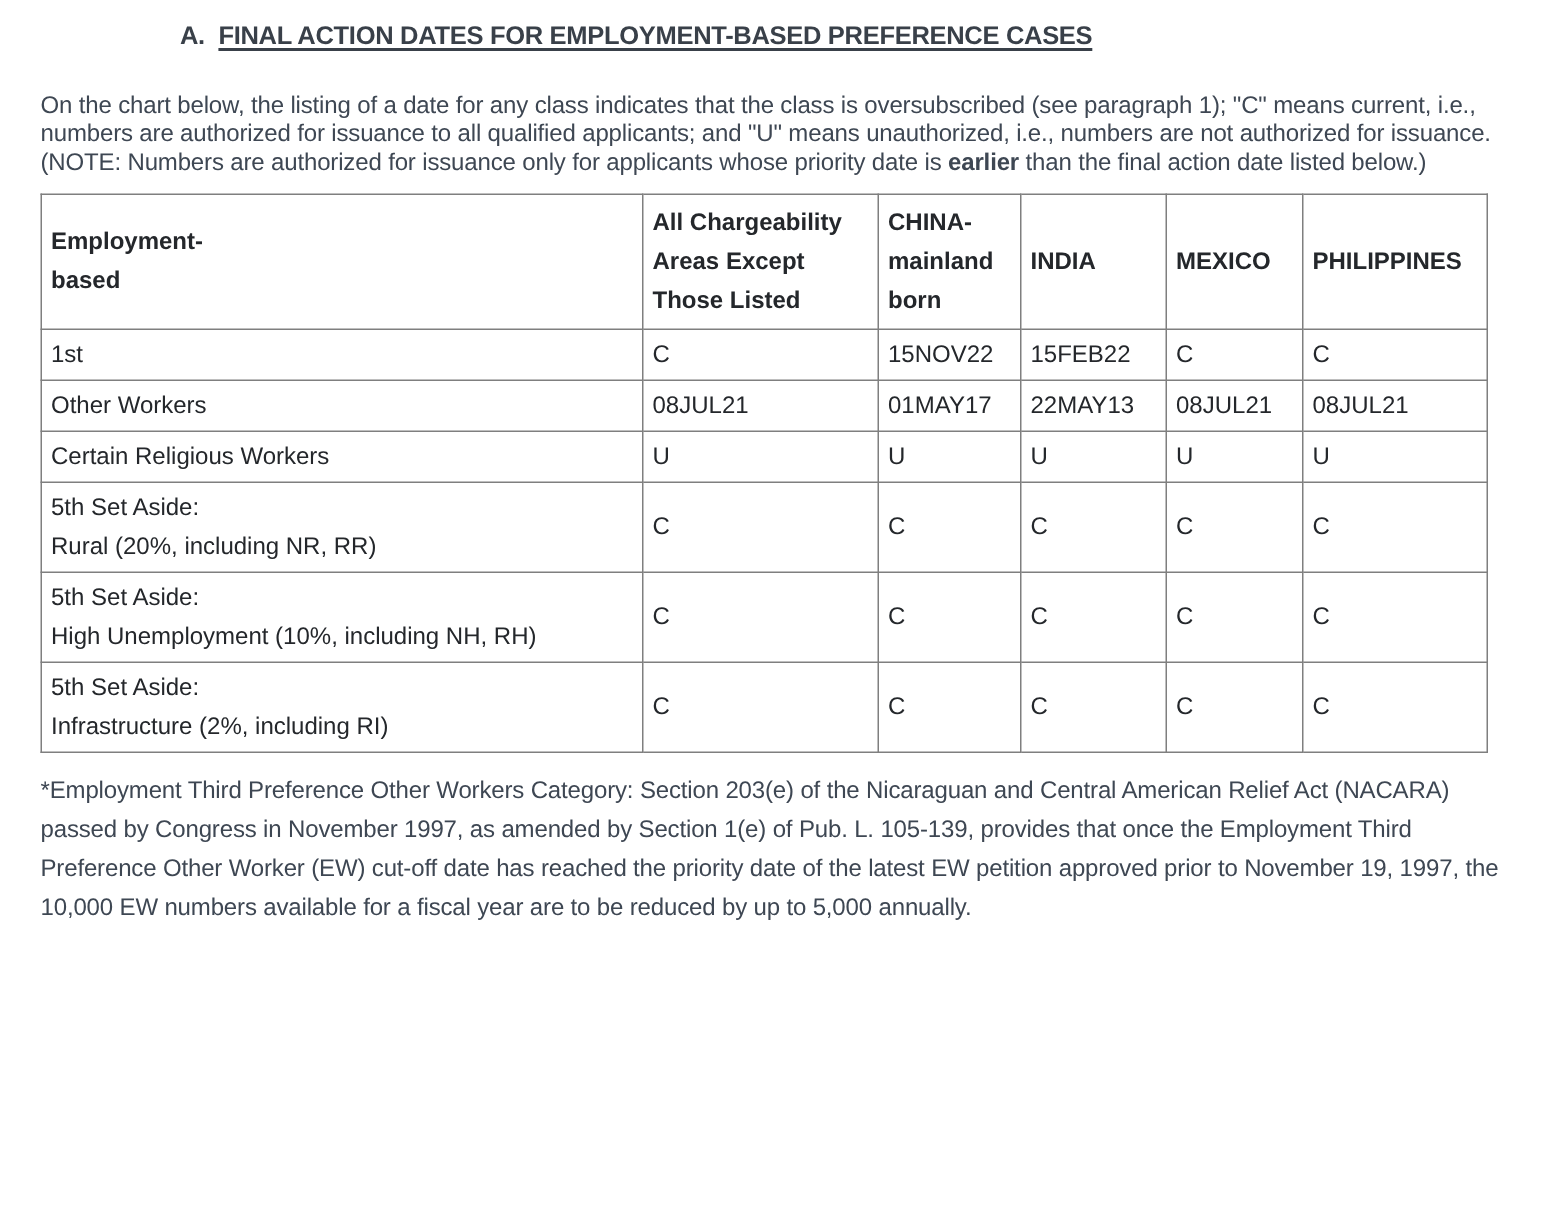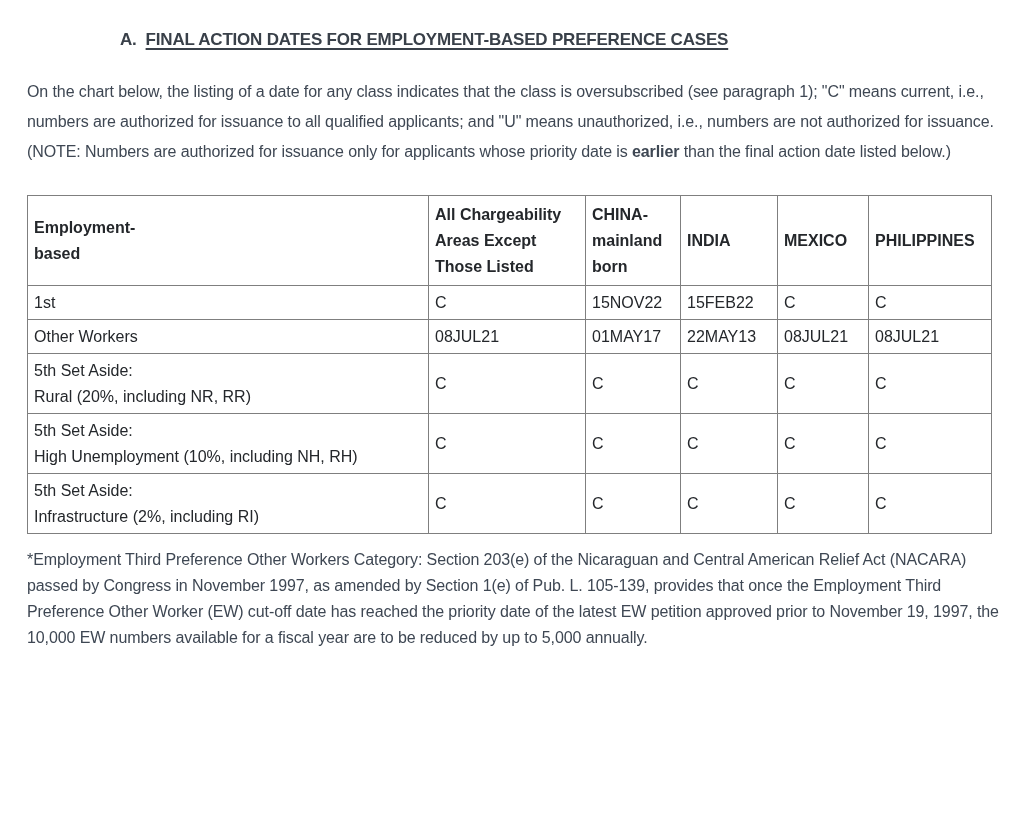--- a/index.html
+++ b/index.html
@@ -5,47 +5,47 @@
   html, body { margin: 0; padding: 0; }
   body {
     width: 1029px;
     height: 817px;
     overflow: hidden;
     background: #ffffff;
     font-family: "Liberation Sans", sans-serif;
     color: #3e4753;
   }
   .content {
-    padding: 16px 28px 0 27px;
+    padding: 0 28px 0 27px;
   }
   .heading {
     margin: 0;
     padding-top: 13px;
     padding-left: 93px;
     font-size: 17px;
     font-weight: bold;
     line-height: 22px;
     color: #394049;
     letter-spacing: -0.2px;
   }
   .heading .prefix { margin-right: 9px; }
   .heading .underlined {
     text-decoration: underline;
     text-decoration-thickness: 1.5px;
     text-underline-offset: 3px;
   }
   .intro {
     margin: 26px 0 0 0;
     font-size: 16px;
-    line-height: 30px;
+    line-height: 19px;
     letter-spacing: -0.1px;
   }
   .intro b { font-weight: bold; }
   table.fa-table {
-    margin-top: 28px;
+    margin-top: 11px;
     border-collapse: collapse;
     table-layout: fixed;
     width: 964px;
     color: #24272b;
   }
   table.fa-table th, table.fa-table td {
     border: 1px solid #7f7f7f;
     font-size: 16px;
     line-height: 26px;
     padding: 3px 6px;
@@ -109,20 +109,28 @@
           <td>C</td>
         </tr>
         <tr>
           <td>Other Workers</td>
           <td>08JUL21</td>
           <td>01MAY17</td>
           <td>22MAY13</td>
           <td>08JUL21</td>
           <td>08JUL21</td>
         </tr>
+        <tr>
+          <td>Certain Religious Workers</td>
+          <td>U</td>
+          <td>U</td>
+          <td>U</td>
+          <td>U</td>
+          <td>U</td>
+        </tr>
         <tr class="tall">
           <td>5th Set Aside:
 Rural (20%, including NR, RR)</td>
           <td>C</td>
           <td>C</td>
           <td>C</td>
           <td>C</td>
           <td>C</td>
         </tr>
         <tr class="tall">

